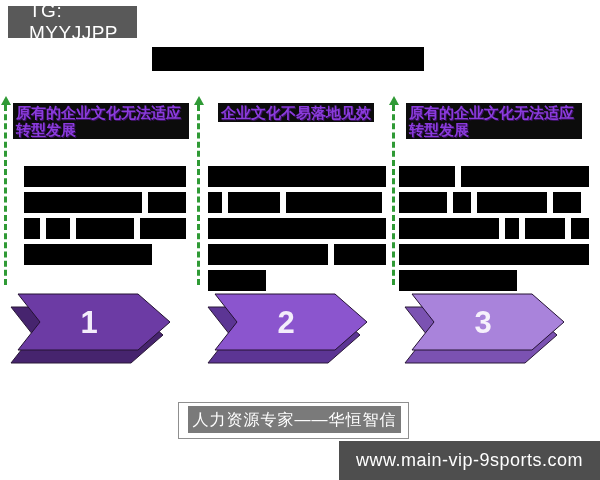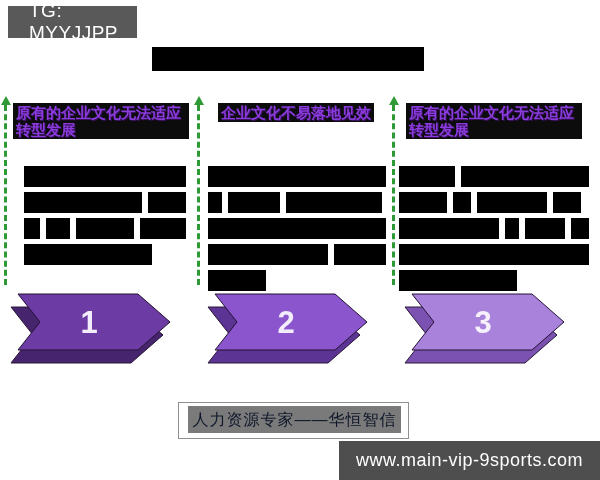--- a/index.html
+++ b/index.html
@@ -50,21 +50,21 @@
     font-family:"Liberation Sans","DejaVu Sans",sans-serif;
     font-size:31px;font-weight:bold;
   }
   
   .credit-outline{
     position:absolute;left:178px;top:402px;width:231px;height:37px;
     border:1px solid #8F8F8F;box-sizing:border-box;background:#ffffff;
   }
   .credit-inner{
     margin:3px 7px 4px 9px;background:#7A7A7A;height:27px;
-    color:#0f172a;font-size:16px;line-height:27px;text-align:center;
+    color:#ffffff;font-size:16px;line-height:27px;text-align:center;
     letter-spacing:1px;white-space:nowrap;overflow:hidden;
   }
   
   .website{
     position:absolute;left:339px;top:441px;right:0;height:39px;
     background:#4E4E4E;color:#ffffff;font-size:18px;
     display:flex;align-items:center;justify-content:center;
     letter-spacing:0.5px;
   }
 </style>

